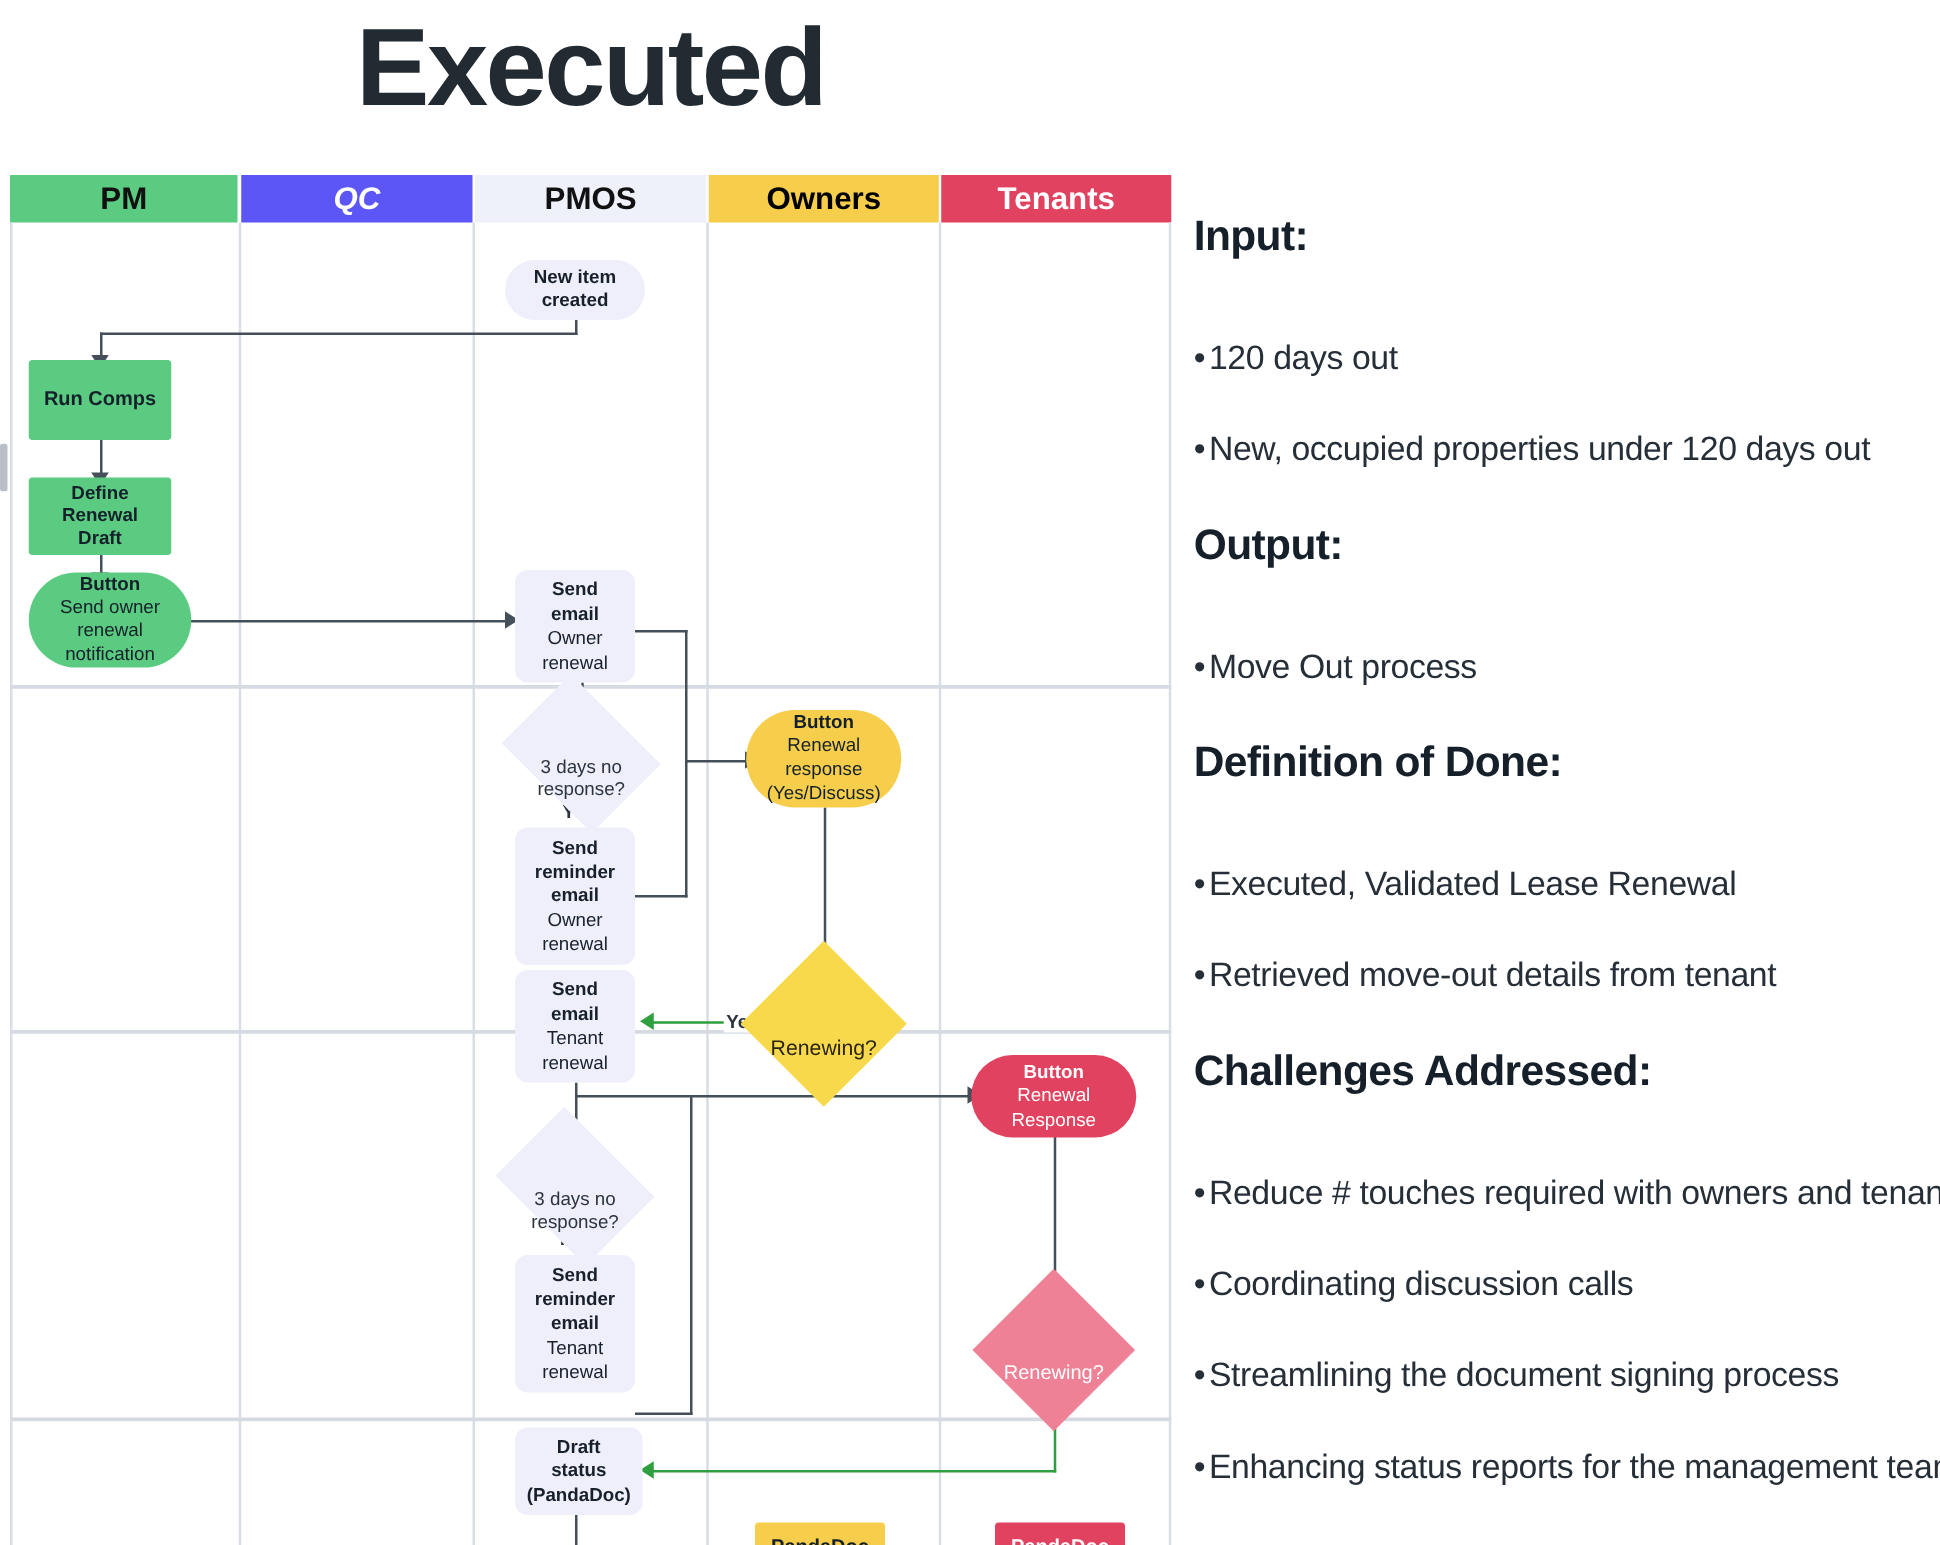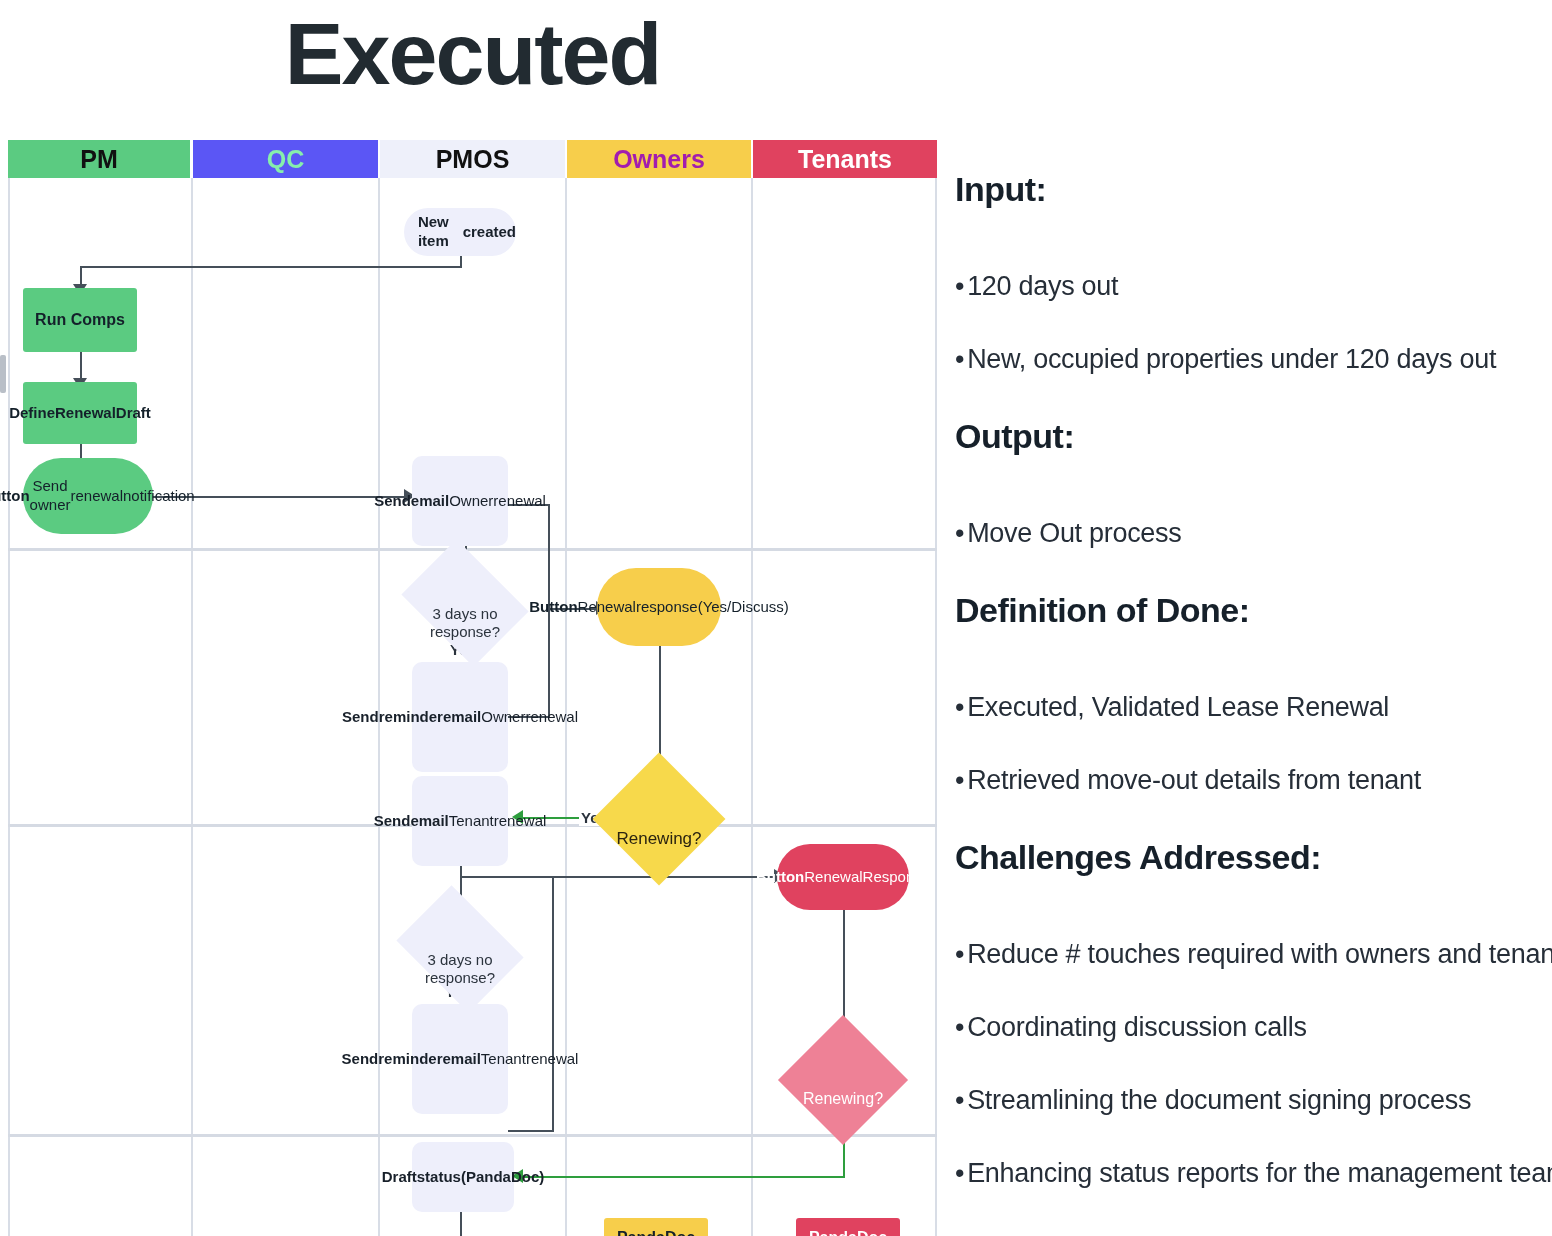--- a/index.html
+++ b/index.html
@@ -12,30 +12,30 @@
     font-size:88px;font-weight:700;letter-spacing:-2px;color:#222b31;
     line-height:1.05;
   }
 
   
   #board{position:absolute;left:8px;top:140px;width:929px;height:1096px;}
 
   .hdr{position:absolute;top:0;height:38px;line-height:38px;text-align:center;
        font-size:25px;font-weight:700;}
   .hdr.pm     {left:0px;   width:182px;background:#5BCB81;color:#111;}
-  .hdr.qc     {left:185px; width:185px;background:#5B56F5;color:#86efac;}
+  .hdr.qc     {left:185px; width:185px;background:#5B56F5;color:#ffffff;font-style:italic;}
   .hdr.pmos   {left:372px; width:185px;background:#EEF0FA;color:#111;}
-  .hdr.owners {left:559px; width:184px;background:#F7CE4B;color:#a21caf;}
+  .hdr.owners {left:559px; width:184px;background:#F7CE4B;color:#000000;}
   .hdr.tenants{left:745px; width:184px;background:#E0425F;color:#fff;}
 
   .vline{position:absolute;top:38px;width:2px;height:1058px;background:#d8dde6;}
   .hline{position:absolute;left:0;width:929px;height:3px;background:#d5dae3;}
 
   
-  .node{position:absolute;display:flex;flex-direction:row;align-items:center;
+  .node{position:absolute;display:flex;flex-direction:column;align-items:center;
         justify-content:center;text-align:center;box-sizing:border-box;}
   .node .t1{font-weight:700;}
   .node .t2{font-weight:400;}
 
   .n-rect{border-radius:3px;justify-content:center;}
   .n-pill{border-radius:200px;}
   .n-round{border-radius:10px;}
 
   .c-green  {background:#5BCB81;color:#14202a;}
   .c-lav    {background:#EEEFFB;color:#18202a;}

